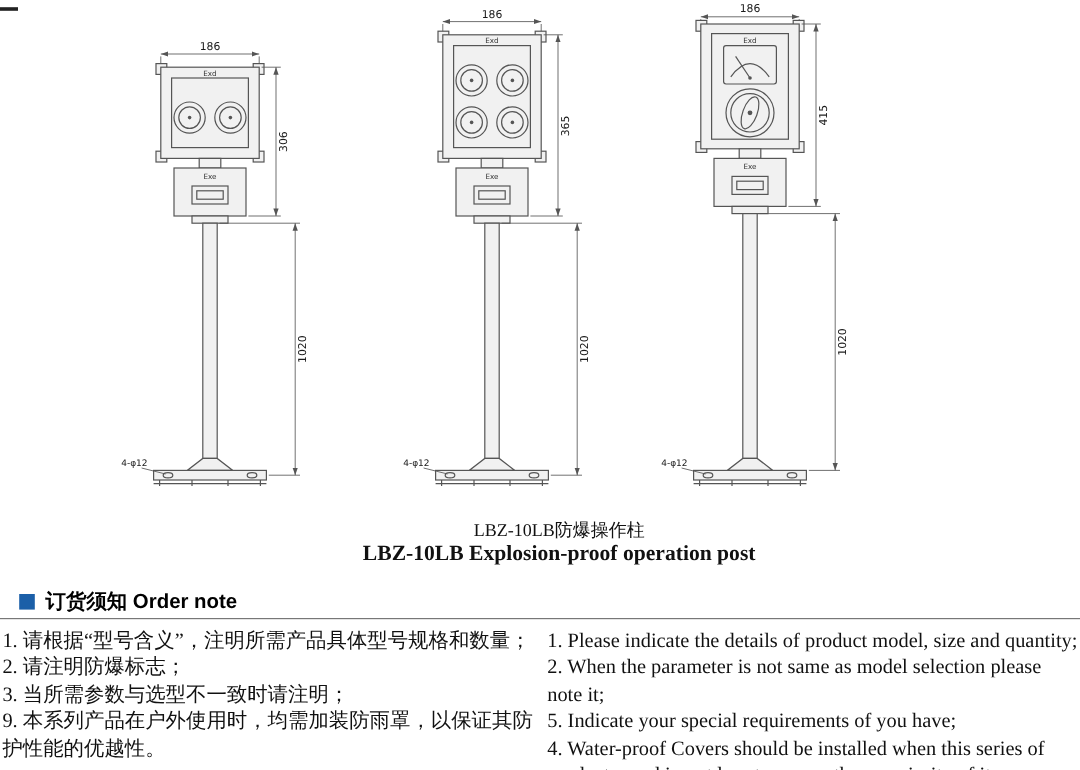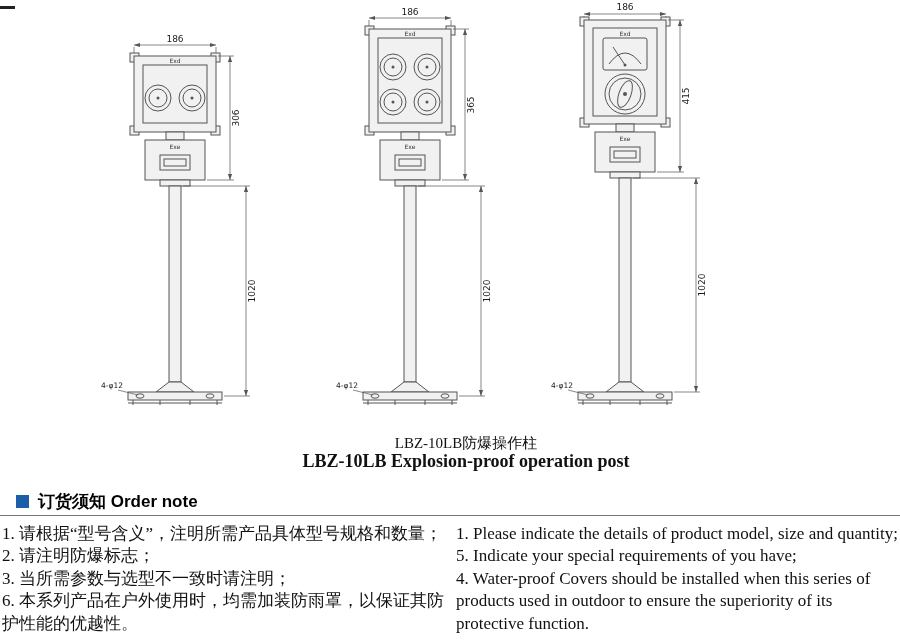--- a/index.html
+++ b/index.html
@@ -270,22 +270,23 @@
     <span class="bullet"></span>
     <span class="title">订货须知 Order note</span>
   </div>
   <div class="rule"></div>
 
   <div class="notes">
     <div class="col cn">
       <p>1. 请根据“型号含义”，注明所需产品具体型号规格和数量；</p>
       <p>2. 请注明防爆标志；</p>
       <p>3. 当所需参数与选型不一致时请注明；</p>
-      <p>6. 本系列产品在户外使用时，均需加装防雨罩，以保证其防护性能的优越性。</p>
+      <p>9. 本系列产品在户外使用时，均需加装防雨罩，以保证其防护性能的优越性。</p>
     </div>
     <div class="col en">
       <p>1. Please indicate the details of product model, size and quantity;</p>
+      <p>2. When the parameter is not same as model selection please note it;</p>
       <p>5. Indicate your special requirements of you have;</p>
       <p>4. Water-proof Covers should be installed when this series of products used in  outdoor  to ensure the superiority of its protective function.</p>
     </div>
   </div>
 
 </div>
 
 </body></html>

